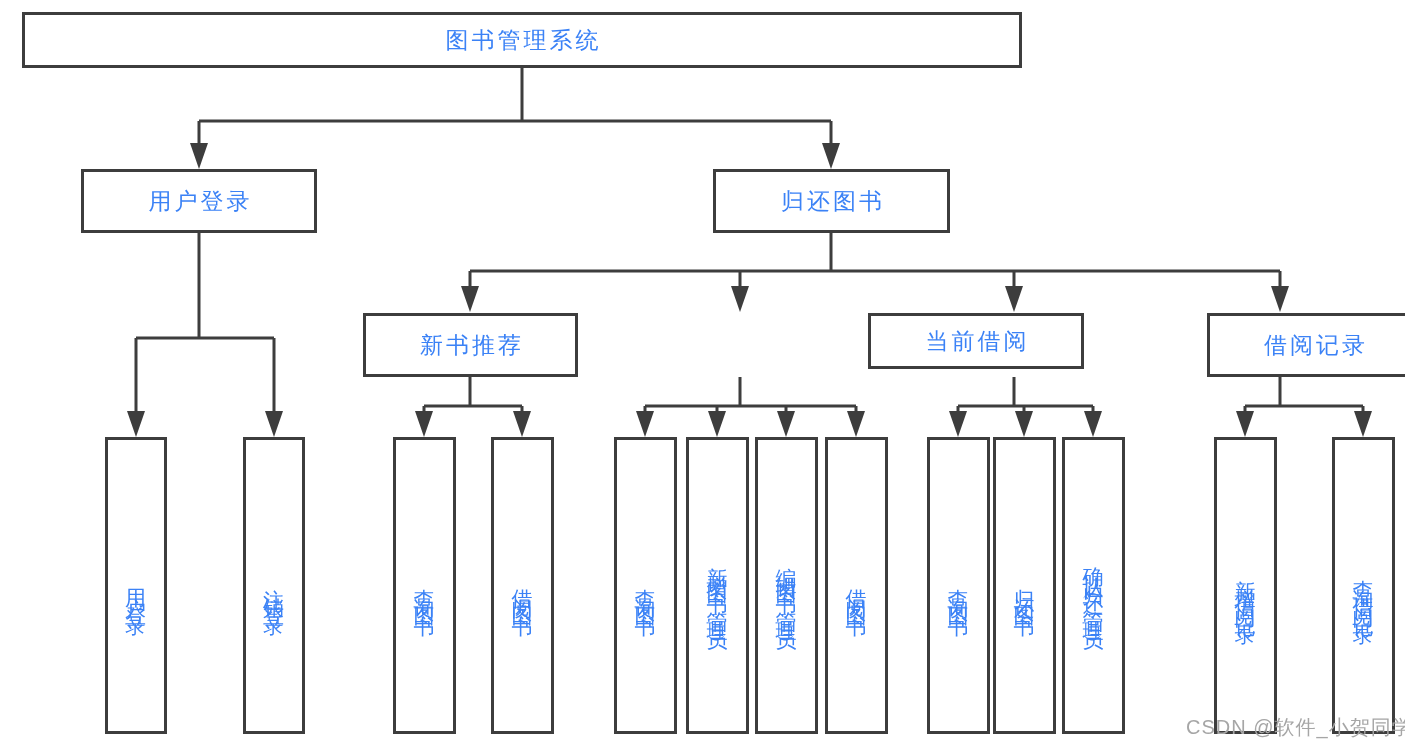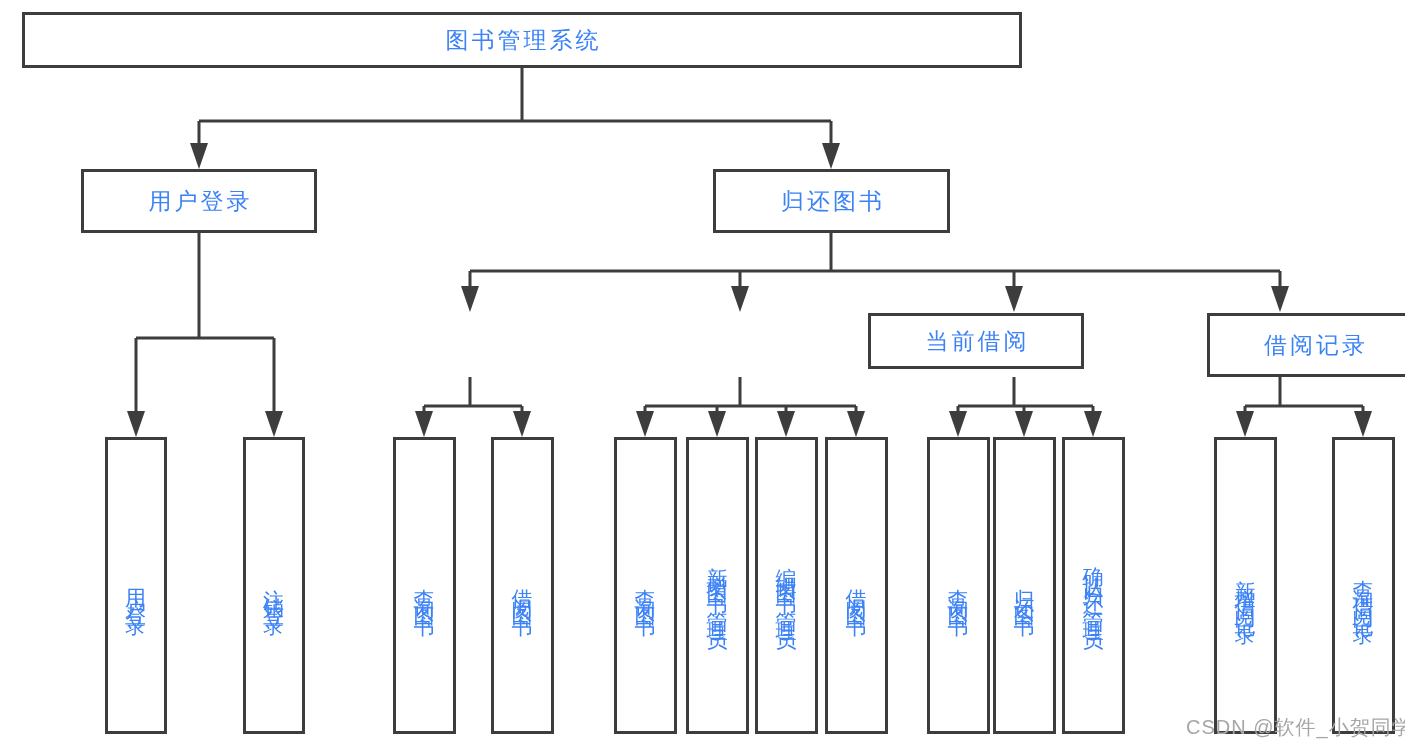--- a/index.html
+++ b/index.html
@@ -106,20 +106,21 @@
       <polygon points="1236,411 1254,411 1245,437"></polygon>
       <polygon points="1354,411 1372,411 1363,437"></polygon>
     </g>
   </svg>
 
   <div class="box hbox" style="left:22px; top:12px; width:1000px; height:56px;">图书管理系统</div>
 
   <div class="box hbox" style="left:81px; top:169px; width:236px; height:64px;">用户登录</div>
   <div class="box hbox" style="left:713px; top:169px; width:237px; height:64px;">归还图书</div>
 
+  <div class="box hbox" style="left:363px; top:313px; width:215px; height:64px;">新书推荐</div>
   <div class="box hbox" style="left:868px; top:313px; width:216px; height:56px;">当前借阅</div>
   <div class="box hbox" style="left:1173px; top:313px; width:215px; height:64px;margin-left:34px;">借阅记录</div>
 
   <div class="box vbox" style="left:105px; top:437px; width:62px; height:297px;">用户登录</div>
   <div class="box vbox" style="left:243px; top:437px; width:62px; height:297px;">注销登录</div>
 
   <div class="box vbox" style="left:393px; top:437px; width:63px; height:297px;">查询图书</div>
   <div class="box vbox" style="left:491px; top:437px; width:63px; height:297px;">借阅图书</div>
 
   <div class="box vbox" style="left:614px; top:437px; width:63px; height:297px;">查询图书</div>

